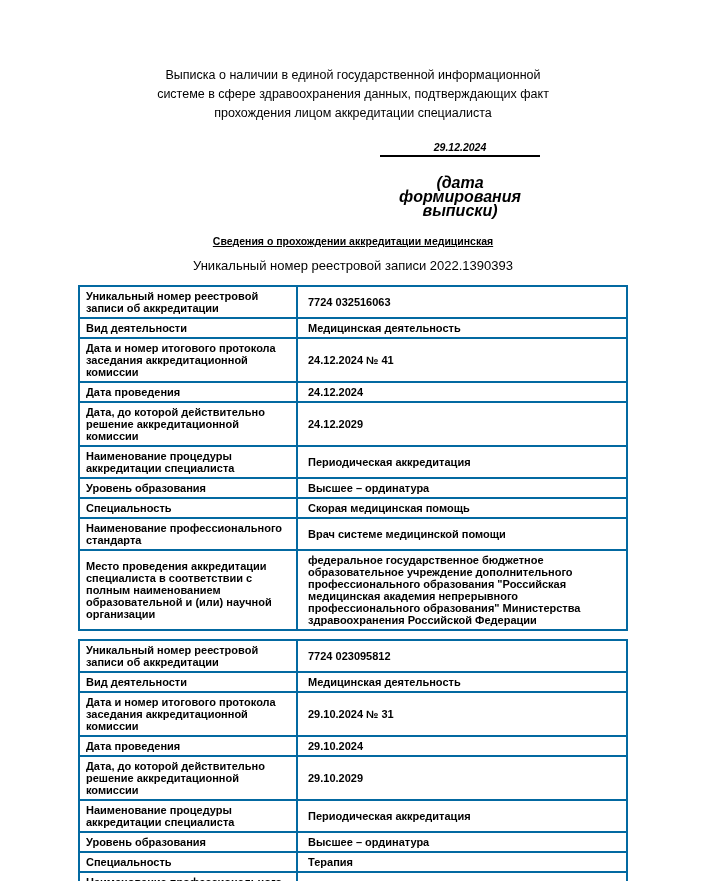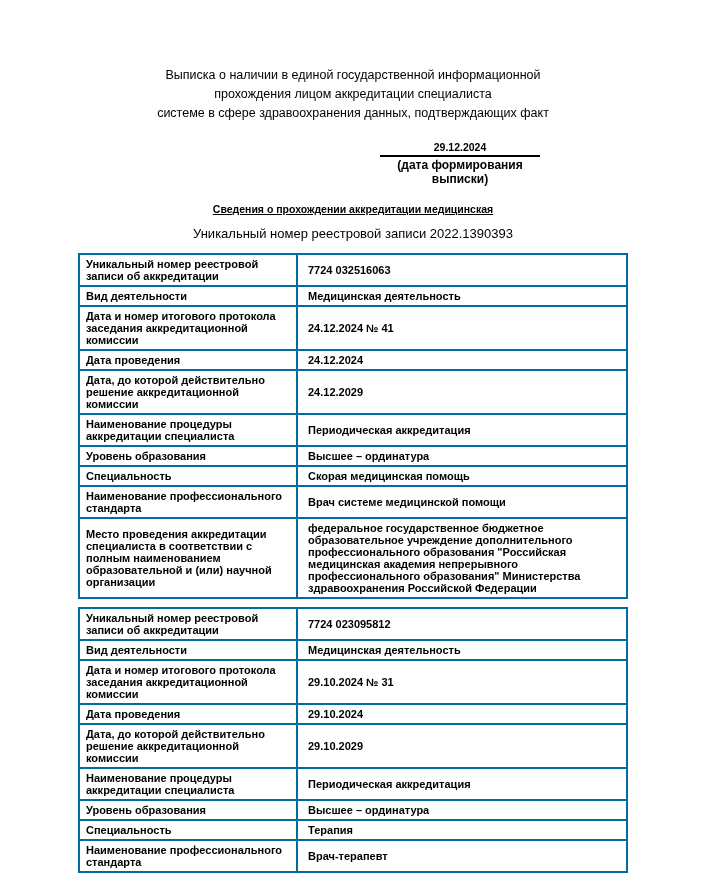--- a/index.html
+++ b/index.html
@@ -20,35 +20,36 @@
     text-align: center;
     font-weight: normal;
     font-size: 12.5px;
     line-height: 19px;
     padding: 0 30px;
   }
   .date-block {
     width: 160px;
     margin: 18px 88px 0 auto;
     text-align: center;
+    font-style: italic;
   }
   .date-value {
     display: block;
     font-weight: bold;
     font-size: 10.5px;
     line-height: 13px;
     border-bottom: 2px solid #000;
     padding-bottom: 1px;
   }
   .date-caption {
     display: block;
     font-weight: bold;
-    font-size: 12px;
+    font-size: 16px;
     line-height: 14px;
-    margin-top: 1px;
+    margin-top: 19px;
   }
   .intro {
     margin-top: 17px;
     text-align: center;
     font-weight: bold;
     font-size: 10.5px;
     line-height: 13px;
   }
   .section-heading {
     margin-top: 17px;
@@ -81,22 +82,22 @@
   table.acc-table td.label-cell { width: 218px; }
   table.acc-table td.value-cell { padding-left: 10px; }
 </style>
 </head>
 <body>
 
 <div class="page">
 
   <div class="doc-title">
     <div>Выписка о наличии в единой государственной информационной</div>
+    <div>системе в сфере здравоохранения данных, подтверждающих факт</div>
     <div>прохождения лицом аккредитации специалиста</div>
-    <div>системе в сфере здравоохранения данных, подтверждающих факт</div>
   </div>
 
   <div class="date-block">
     <span class="date-value">29.12.2024</span>
     <span class="date-caption">(дата формирования выписки)</span>
   </div>
 
 
   <div class="section-heading">Сведения о прохождении аккредитации медицинская</div>
 

